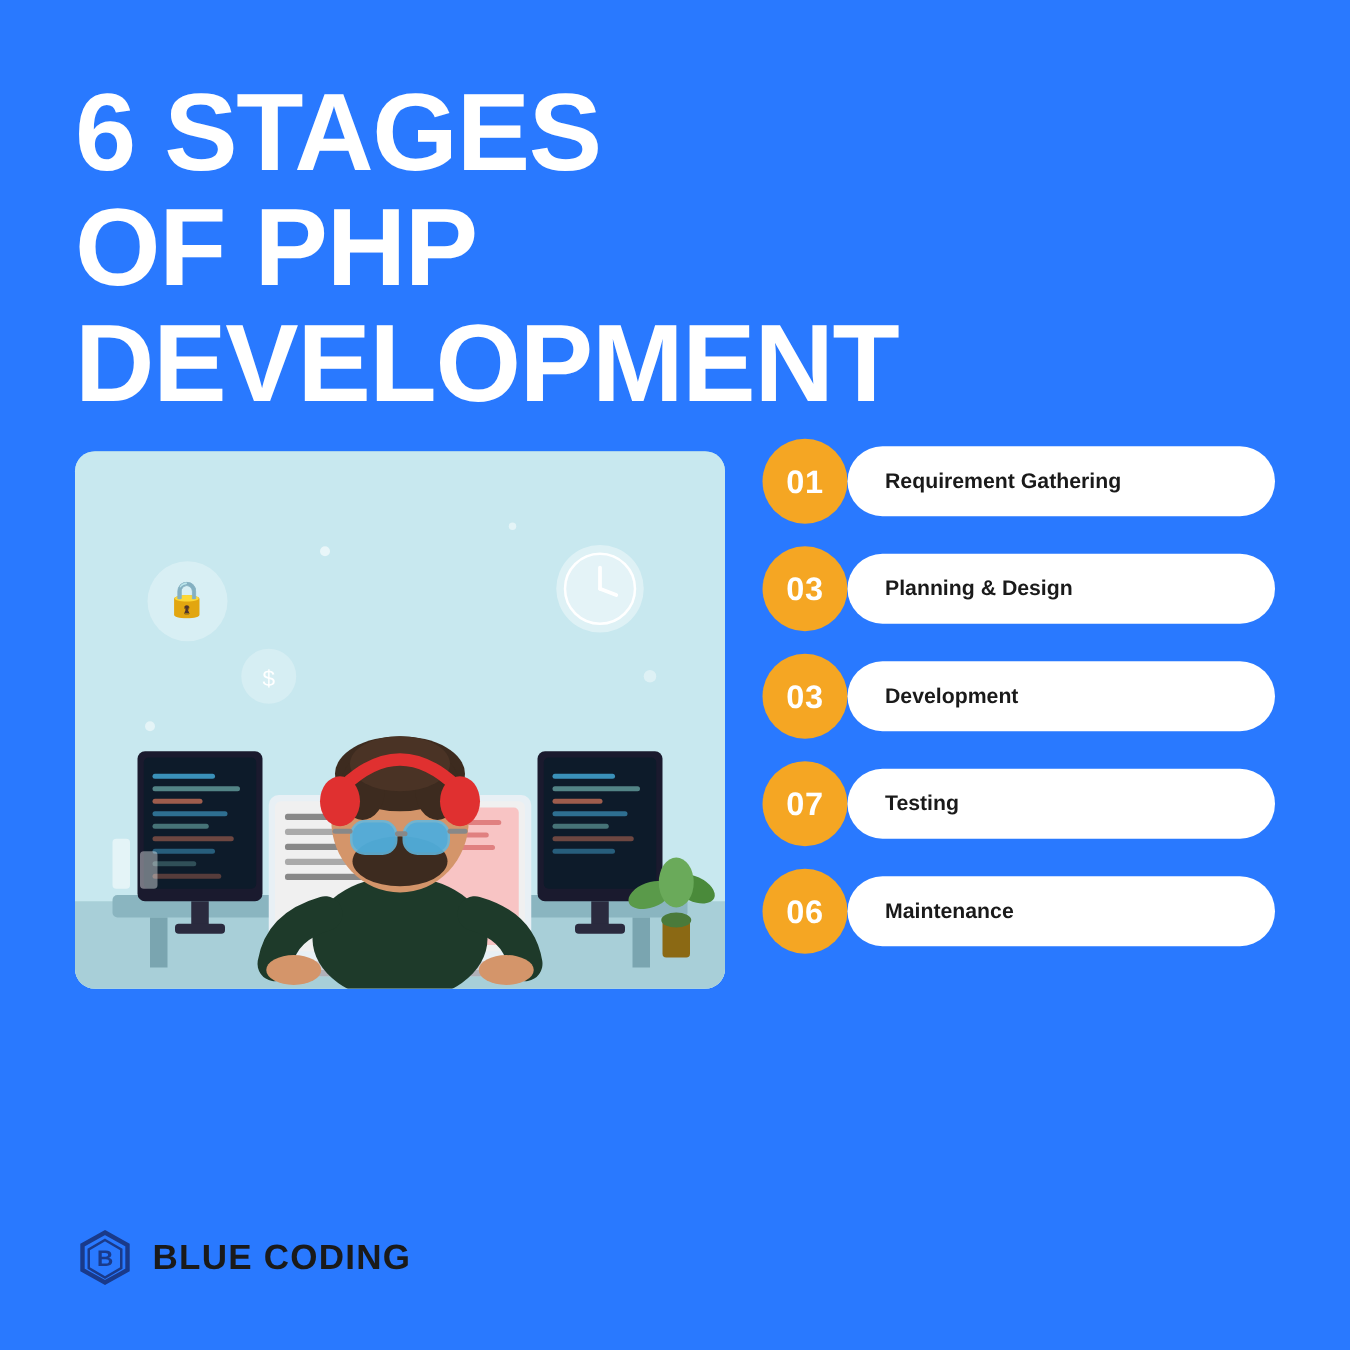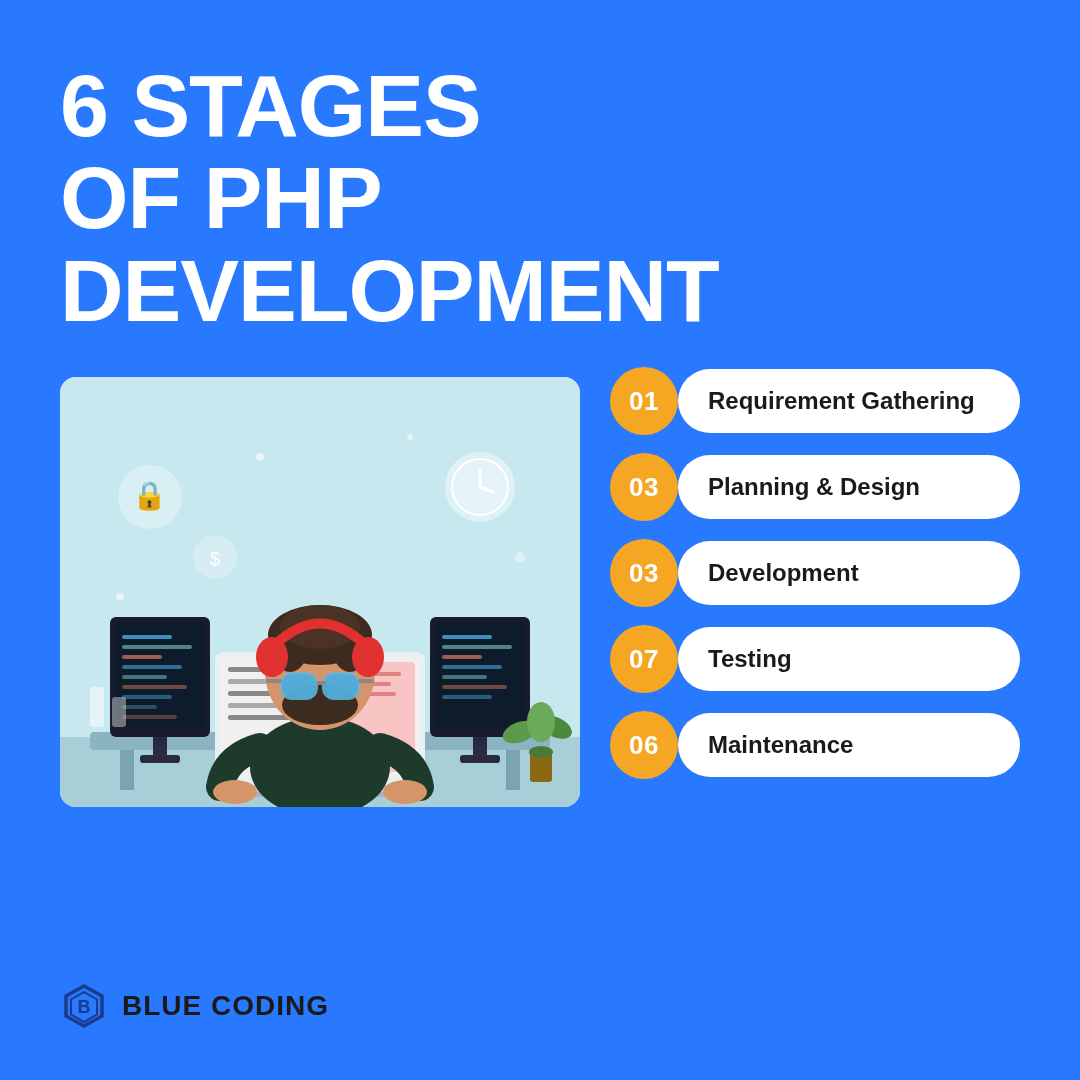--- a/index.html
+++ b/index.html
@@ -17,21 +17,21 @@
       height: 1080px;
       background: #2979FF;
       position: relative;
       padding: 60px 60px 50px 60px;
       display: flex;
       flex-direction: column;
     }
 
     
     .title-section {
-      margin-bottom: 30px;
+      margin-bottom: 14px;
     }
 
     .main-title {
       color: #ffffff;
       font-size: 88px;
       font-weight: 900;
       line-height: 1.05;
       text-transform: uppercase;
       letter-spacing: -1px;
     }
@@ -93,21 +93,21 @@
       font-size: 26px;
       font-weight: 800;
       letter-spacing: 0.5px;
     }
 
     .stage-label {
       background: #ffffff;
       border-radius: 50px;
       padding: 18px 30px;
       color: #1a1a1a;
-      font-size: 24px;
+      font-size: 17px;
       font-weight: 700;
       flex: 1;
       text-align: left;
       white-space: nowrap;
     }
 
     
     .footer {
       display: flex;
       align-items: center;

